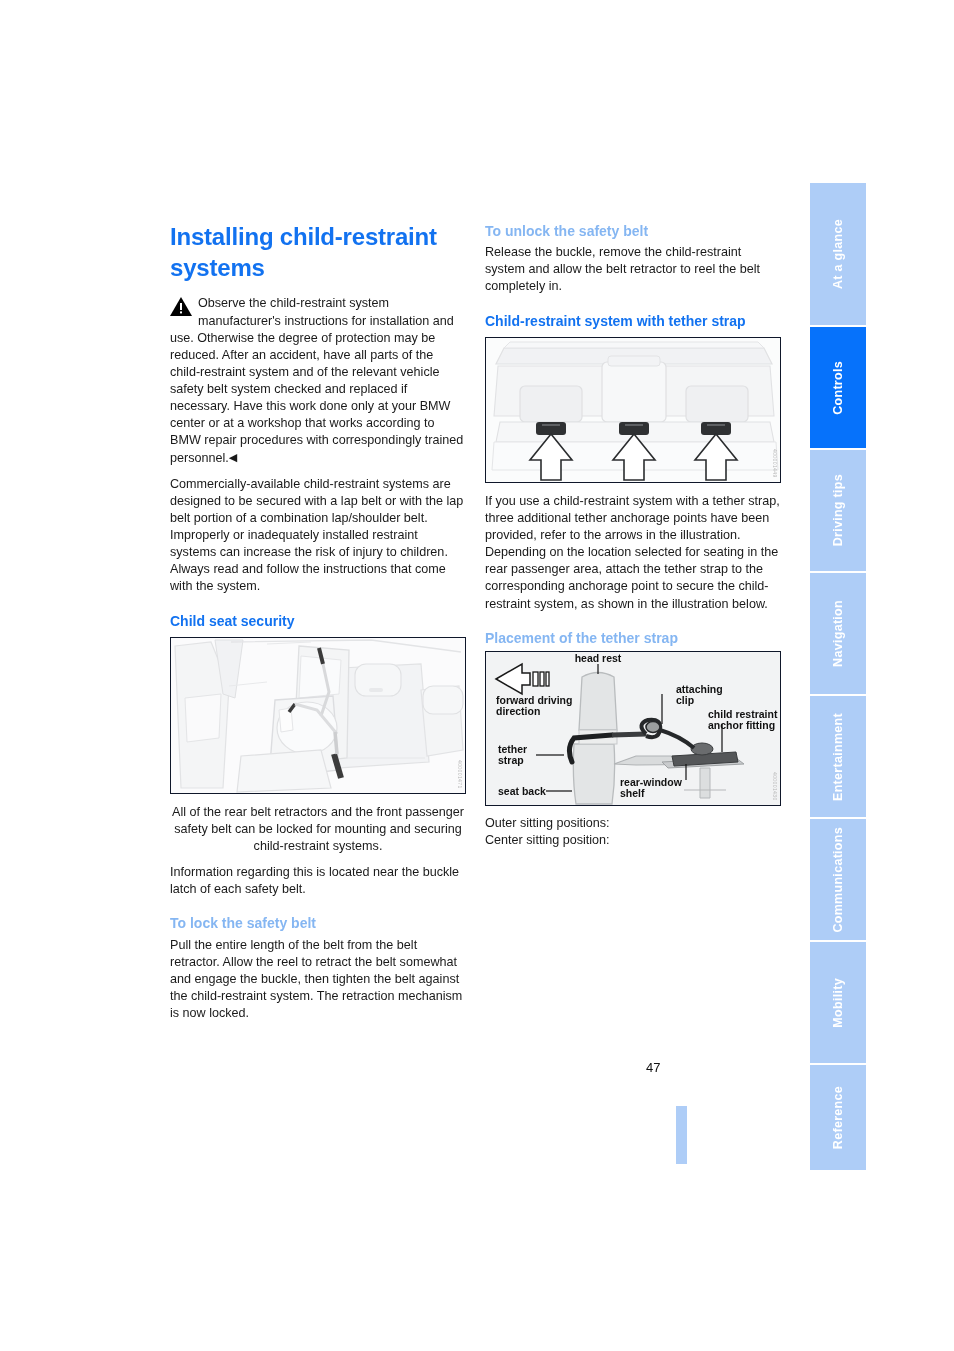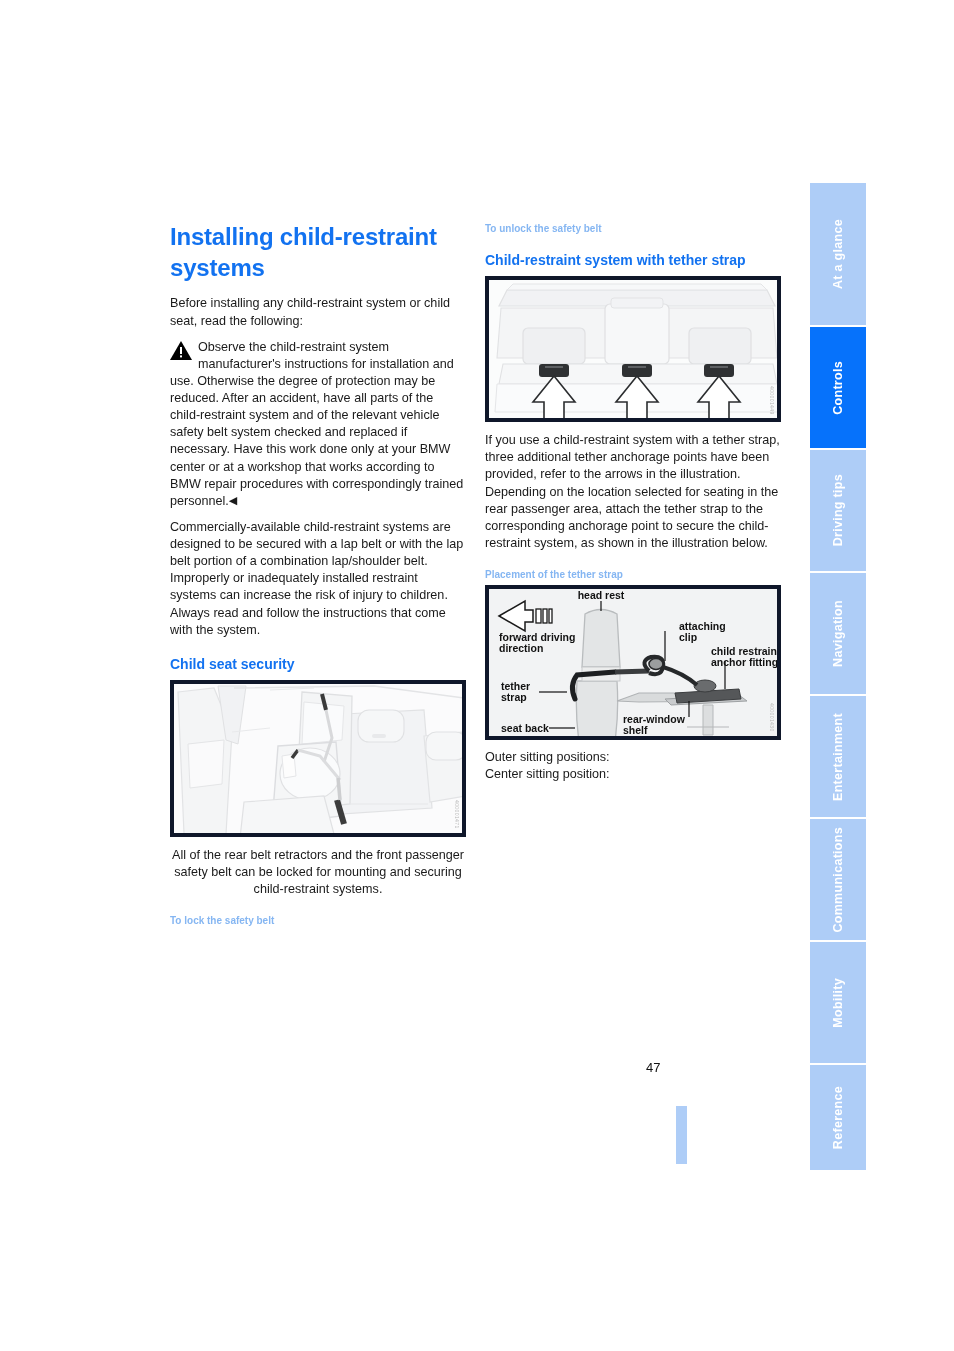--- a/index.html
+++ b/index.html
@@ -46,21 +46,21 @@
   h2.sub-strong {
     color: #1272f0;
     font-size: 14px;
     font-weight: bold;
     line-height: 1.3;
     margin-top: 16px;
     margin-bottom: 7px;
   }
   h2.sub-light {
     color: #85b6f2;
-    font-size: 10px;
+    font-size: 14px;
     font-weight: bold;
     line-height: 1.3;
     margin-top: 16px;
     margin-bottom: 4px;
   }
   p.body {
     font-size: 12.6px;
     line-height: 1.36;
     color: #1a1a1a;
     margin-bottom: 9px;
@@ -73,21 +73,21 @@
     float: left;
     width: 22px; height: 19px;
     margin: 2px 6px 0 0;
   }
   .tri-back { fill: #000000; }
   .tri-mark { fill: #ffffff; }
 
   .blk-arrow { font-size: 11px; vertical-align: 1px; }
 
   
-  .figure { position: relative; border: 4px solid #0f172a; background: #f6f7f8; overflow: hidden; }
+  .figure { position: relative; border: 1px solid #0f172a; background: #f6f7f8; overflow: hidden; }
   .fig-code {
     position: absolute; right: 2px; bottom: 4px;
     writing-mode: vertical-rl;
     font-size: 5px; color: #b8b8b8; letter-spacing: 0.4px;
   }
 
   
   .pagenum {
     position: absolute; left: 646px; top: 1060px;
     font-size: 13px; color: #111; font-weight: normal;
@@ -126,21 +126,20 @@
     </div>
     <div class="tab" style="top:882px;height:105px;">
       <span>Reference</span>
     </div>
   </div>
 
   <div class="col col-left">
 
     <h1 class="title">Installing child-restraint systems</h1>
 
-    <p class="body">Before installing any child-restraint system or child seat, read the following:</p>
 
     <p class="body warn-para">
       <svg class="warn-icon" viewBox="0 0 22 19">
         <polygon class="tri-back" points="11,0 22,19 0,19"></polygon>
         <rect class="tri-mark" x="10" y="6" width="2" height="7"></rect>
         <rect class="tri-mark" x="10" y="14.4" width="2" height="2"></rect>
       </svg>
       <span>Observe the child-restraint system manufacturer's instructions for installation and use. Otherwise the degree of protection may be reduced. After an accident, have all parts of the child-restraint system and of the relevant vehicle safety belt system checked and replaced if necessary. Have this work done only at your BMW center or at a workshop that works according to BMW repair procedures with correspondingly trained personnel.</span><span class="blk-arrow">◀</span>
     </p>
 
@@ -183,29 +182,32 @@
         <path d="M164 94 L166 116" stroke="#cdced0" stroke-width="3.5" fill="none"></path>
 
         <path d="M176 120 L254 120" stroke="#e6e7e9" stroke-width="1"></path>
         <path d="M58 48 L96 44" stroke="#e8e9eb" stroke-width="1"></path>
       </svg>
       <div class="fig-code">400001471</div>
     </div>
 
     <p class="body" style="margin-top:10px;text-align:center;">All of the rear belt retractors and the front passenger safety belt can be locked for mounting and securing child-restraint systems.</p>
 
+    <p class="body">Information regarding this is located near the buckle latch of each safety belt.</p>
 
     <h2 class="sub-light">To lock the safety belt</h2>
 
+    <p class="body">Pull the entire length of the belt from the belt retractor. Allow the reel to retract the belt somewhat and engage the buckle, then tighten the belt against the child-restraint system. The retraction mechanism is now locked.</p>
   </div>
 
   <div class="col col-right">
 
     <h2 class="sub-light" style="margin-top:0;">To unlock the safety belt</h2>
 
+    <p class="body">Release the buckle, remove the child-restraint system and allow the belt retractor to reel the belt completely in.</p>
 
     <h2 class="sub-strong">Child-restraint system with tether strap</h2>
 
     <div class="figure" style="width:296px;height:146px;">
       <svg viewBox="0 0 296 146" width="296" height="146">
         <rect x="0" y="0" width="296" height="146" fill="#fbfcfc"></rect>
 
         <path d="M18 10 L278 10 L286 26 L10 26 Z" fill="#f1f2f4" stroke="#e0e1e3" stroke-width="1.2"></path>
         <path d="M24 4 L272 4 L278 10 L18 10 Z" fill="#f7f8f9" stroke="#e4e5e7" stroke-width="1"></path>
 

